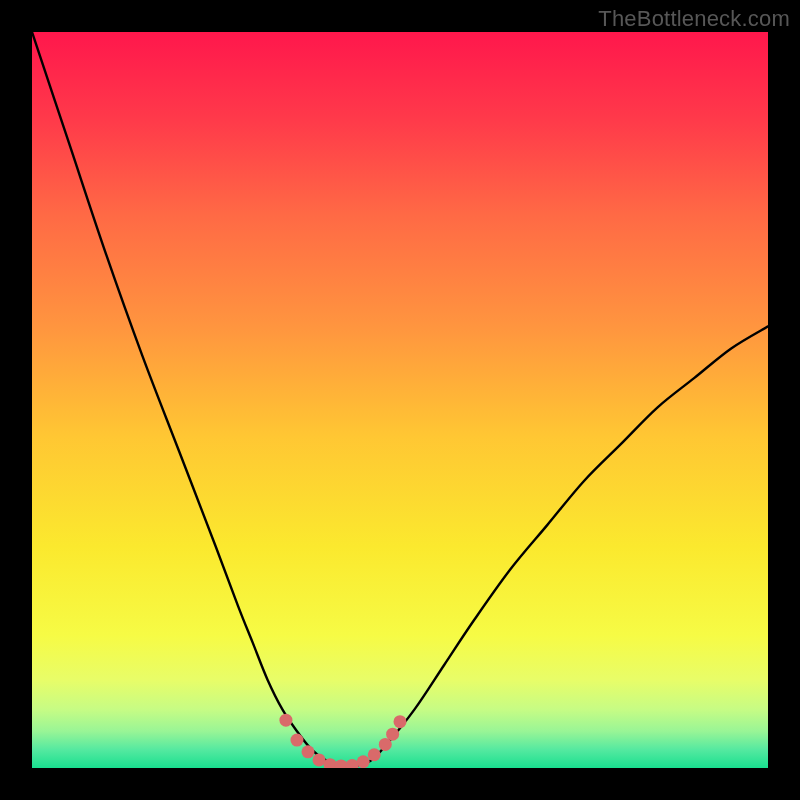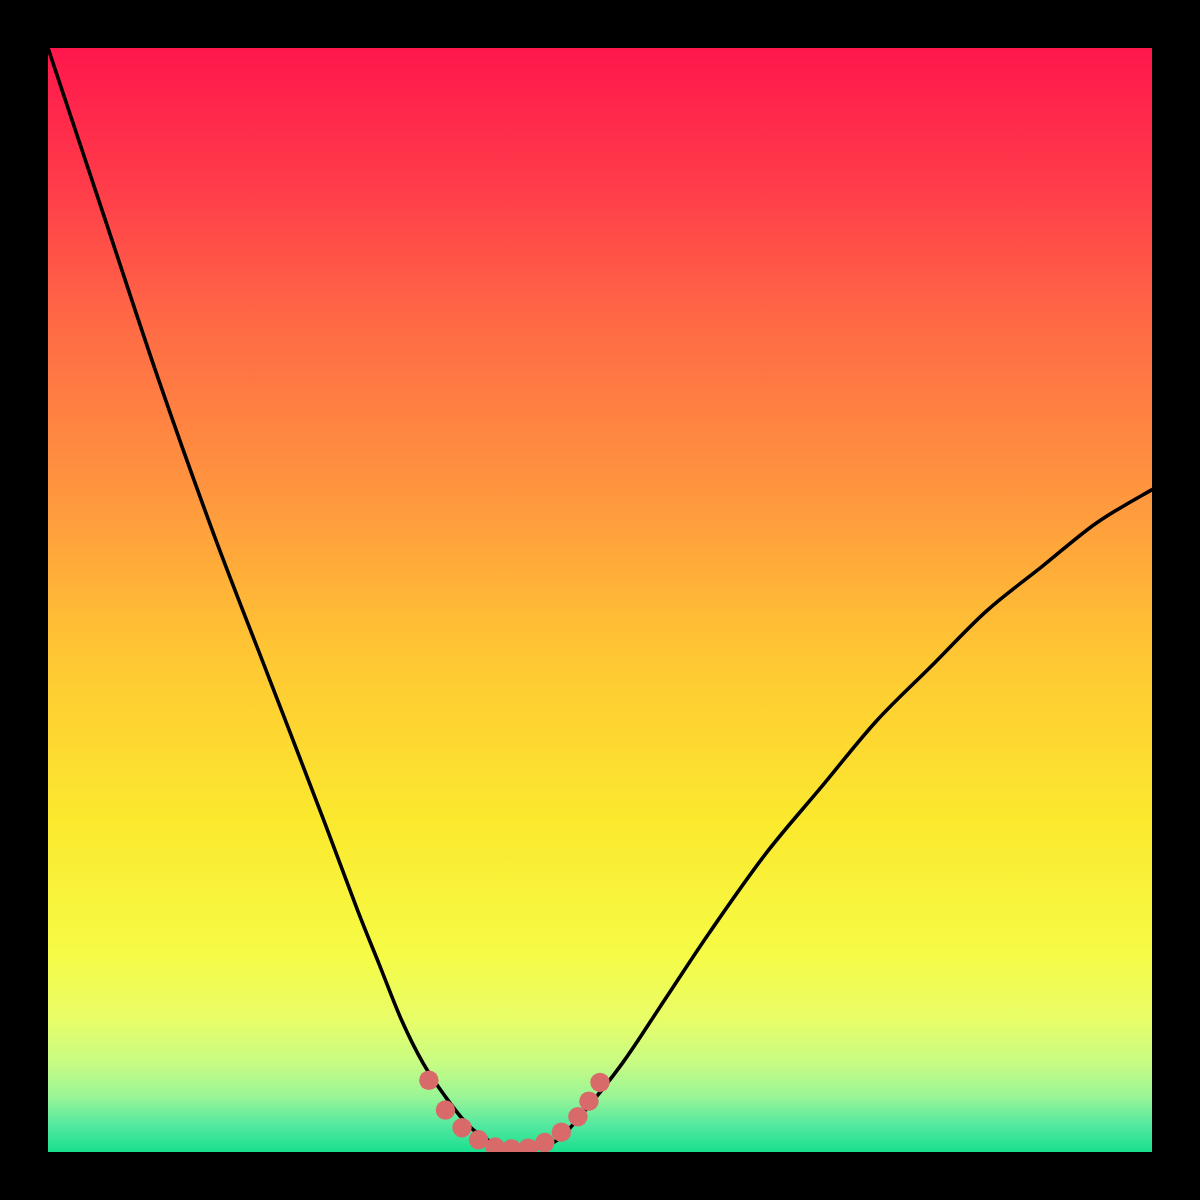--- a/index.html
+++ b/index.html
@@ -40,20 +40,21 @@
   }
   svg {
     display: block;
   }
 </style>
 </head>
 <body>
 
 <div class="frame">
 
+  <div class="watermark">TheBottleneck.com</div>
 
   <div class="plot-area">
     <svg id="chart-svg" width="736" height="736" viewBox="0 0 736 736" preserveAspectRatio="none">
       <defs>
         <linearGradient id="bg-grad" x1="0" y1="0" x2="0" y2="1">
             <stop offset="0.00%" stop-color="#ff174c"></stop>
             <stop offset="12.00%" stop-color="#ff3a4a"></stop>
             <stop offset="25.00%" stop-color="#ff6a45"></stop>
             <stop offset="40.00%" stop-color="#ff953f"></stop>
             <stop offset="55.00%" stop-color="#ffc733"></stop>

